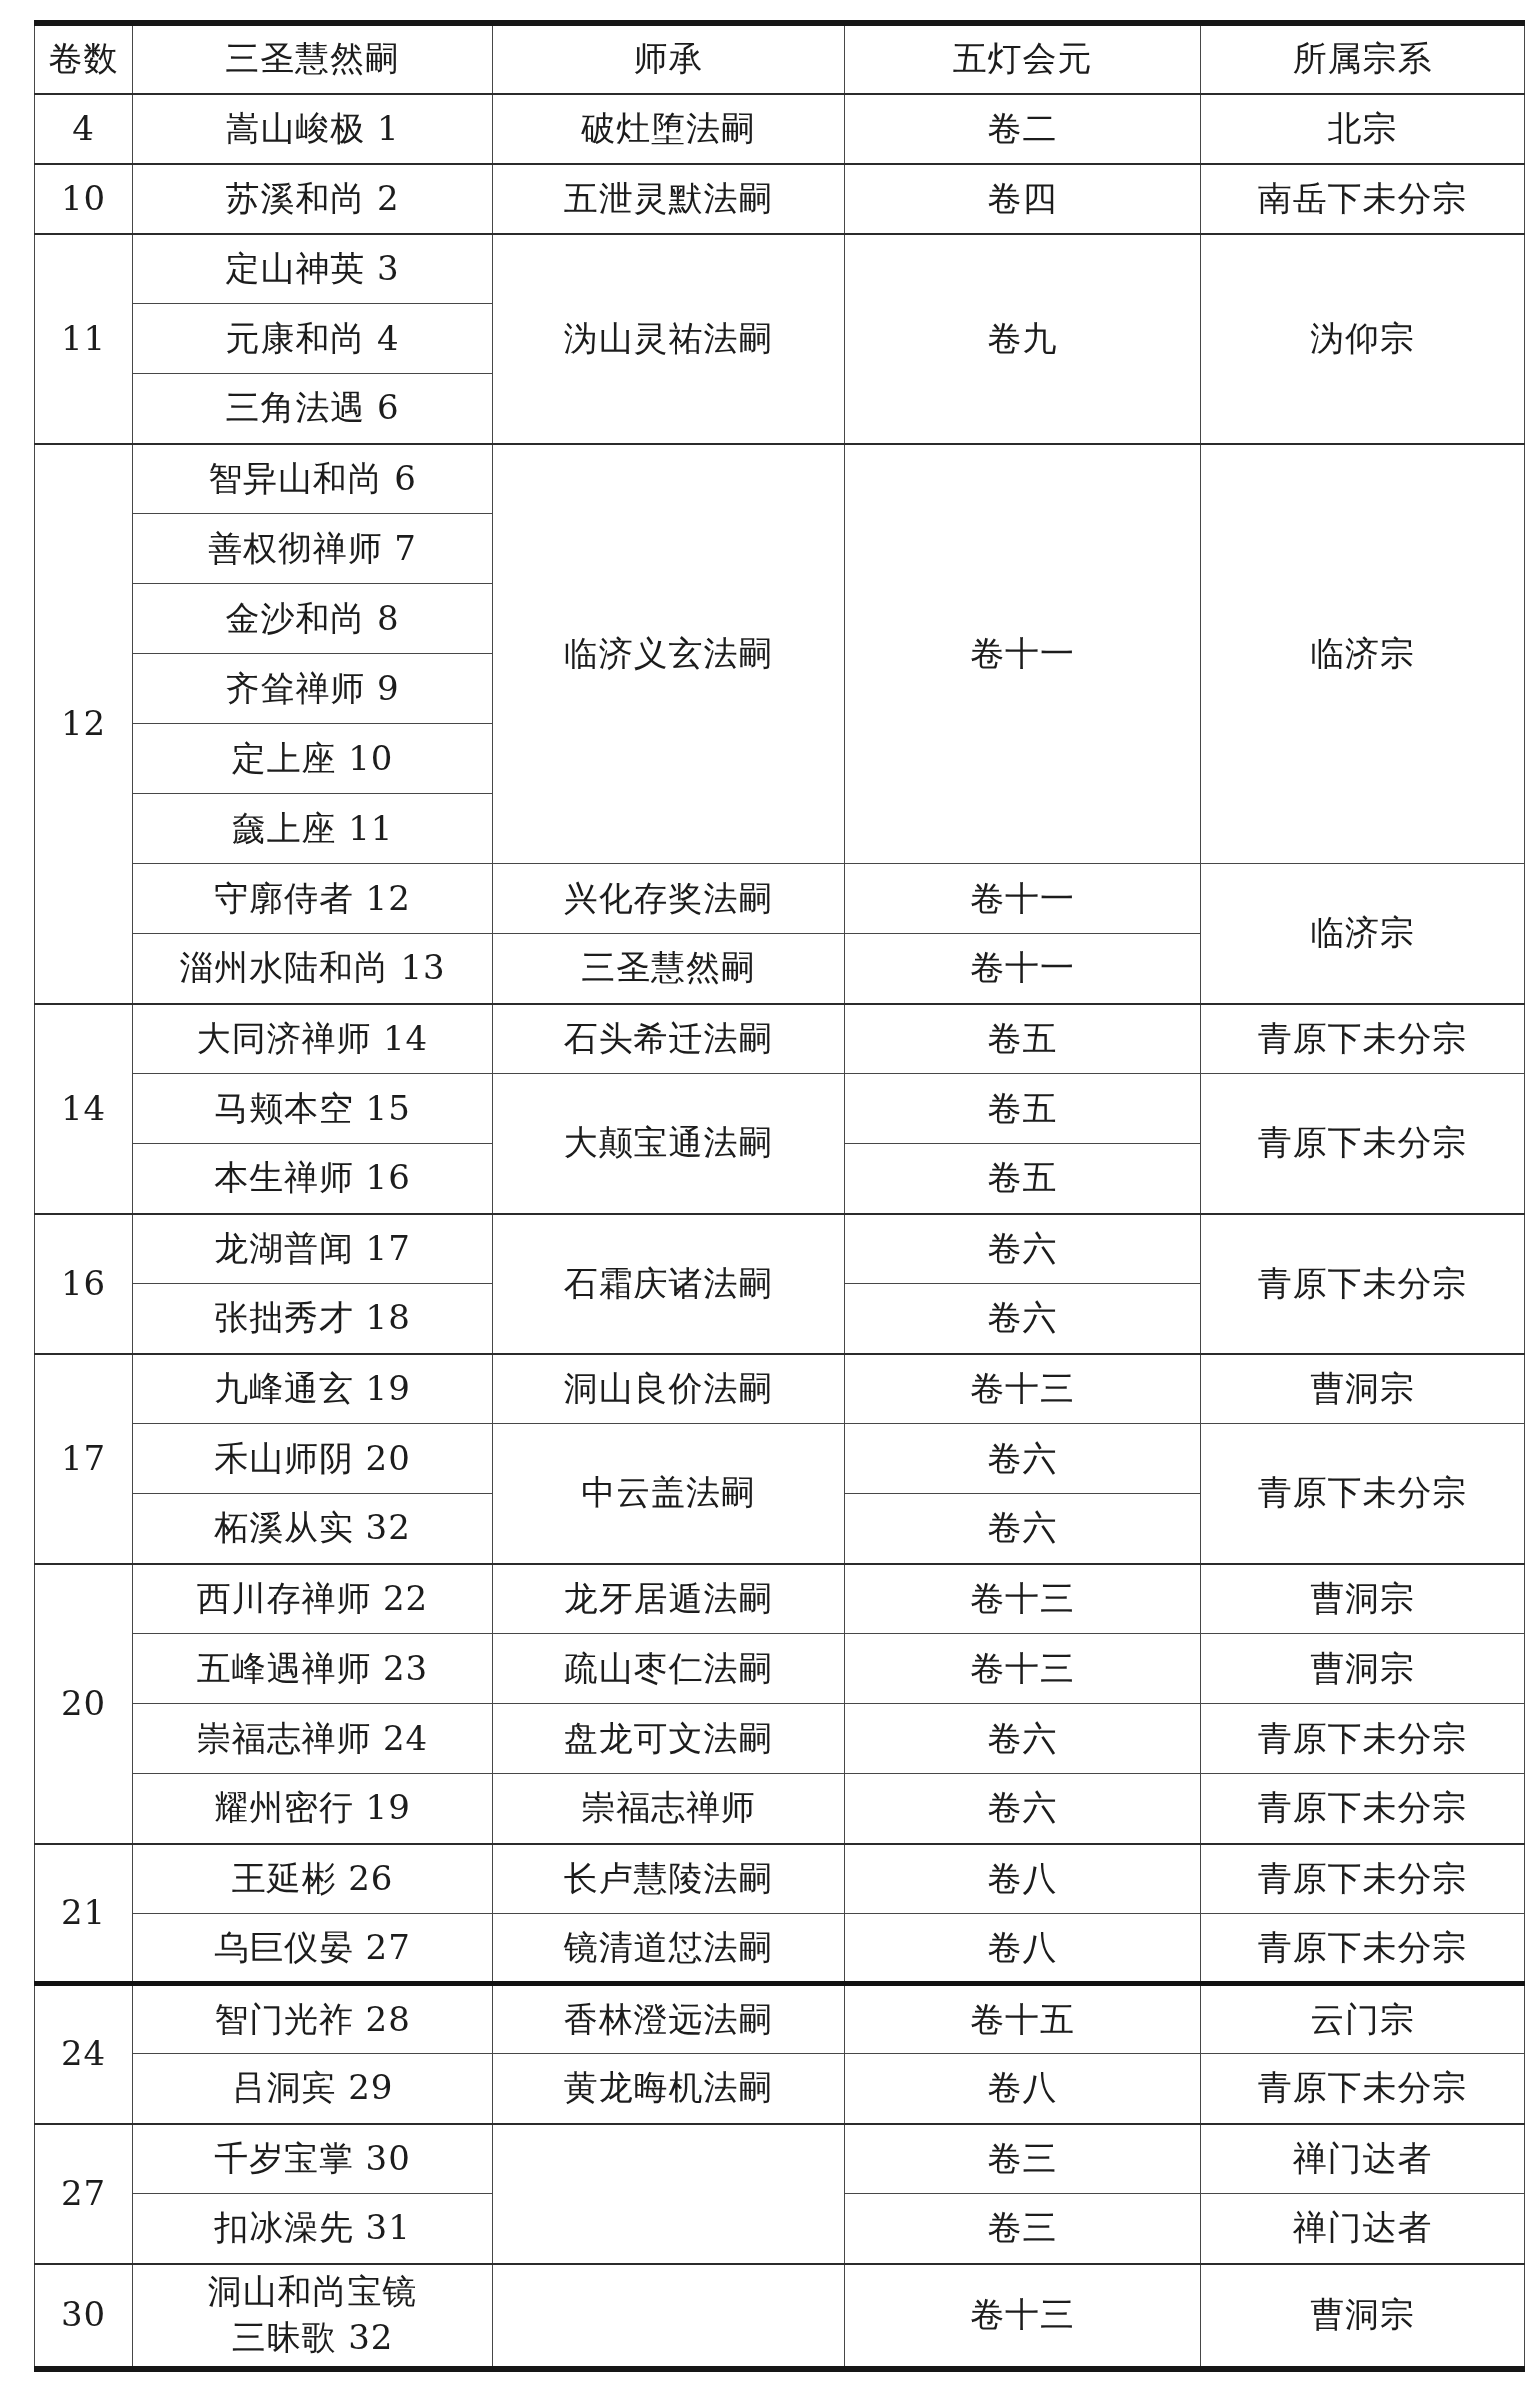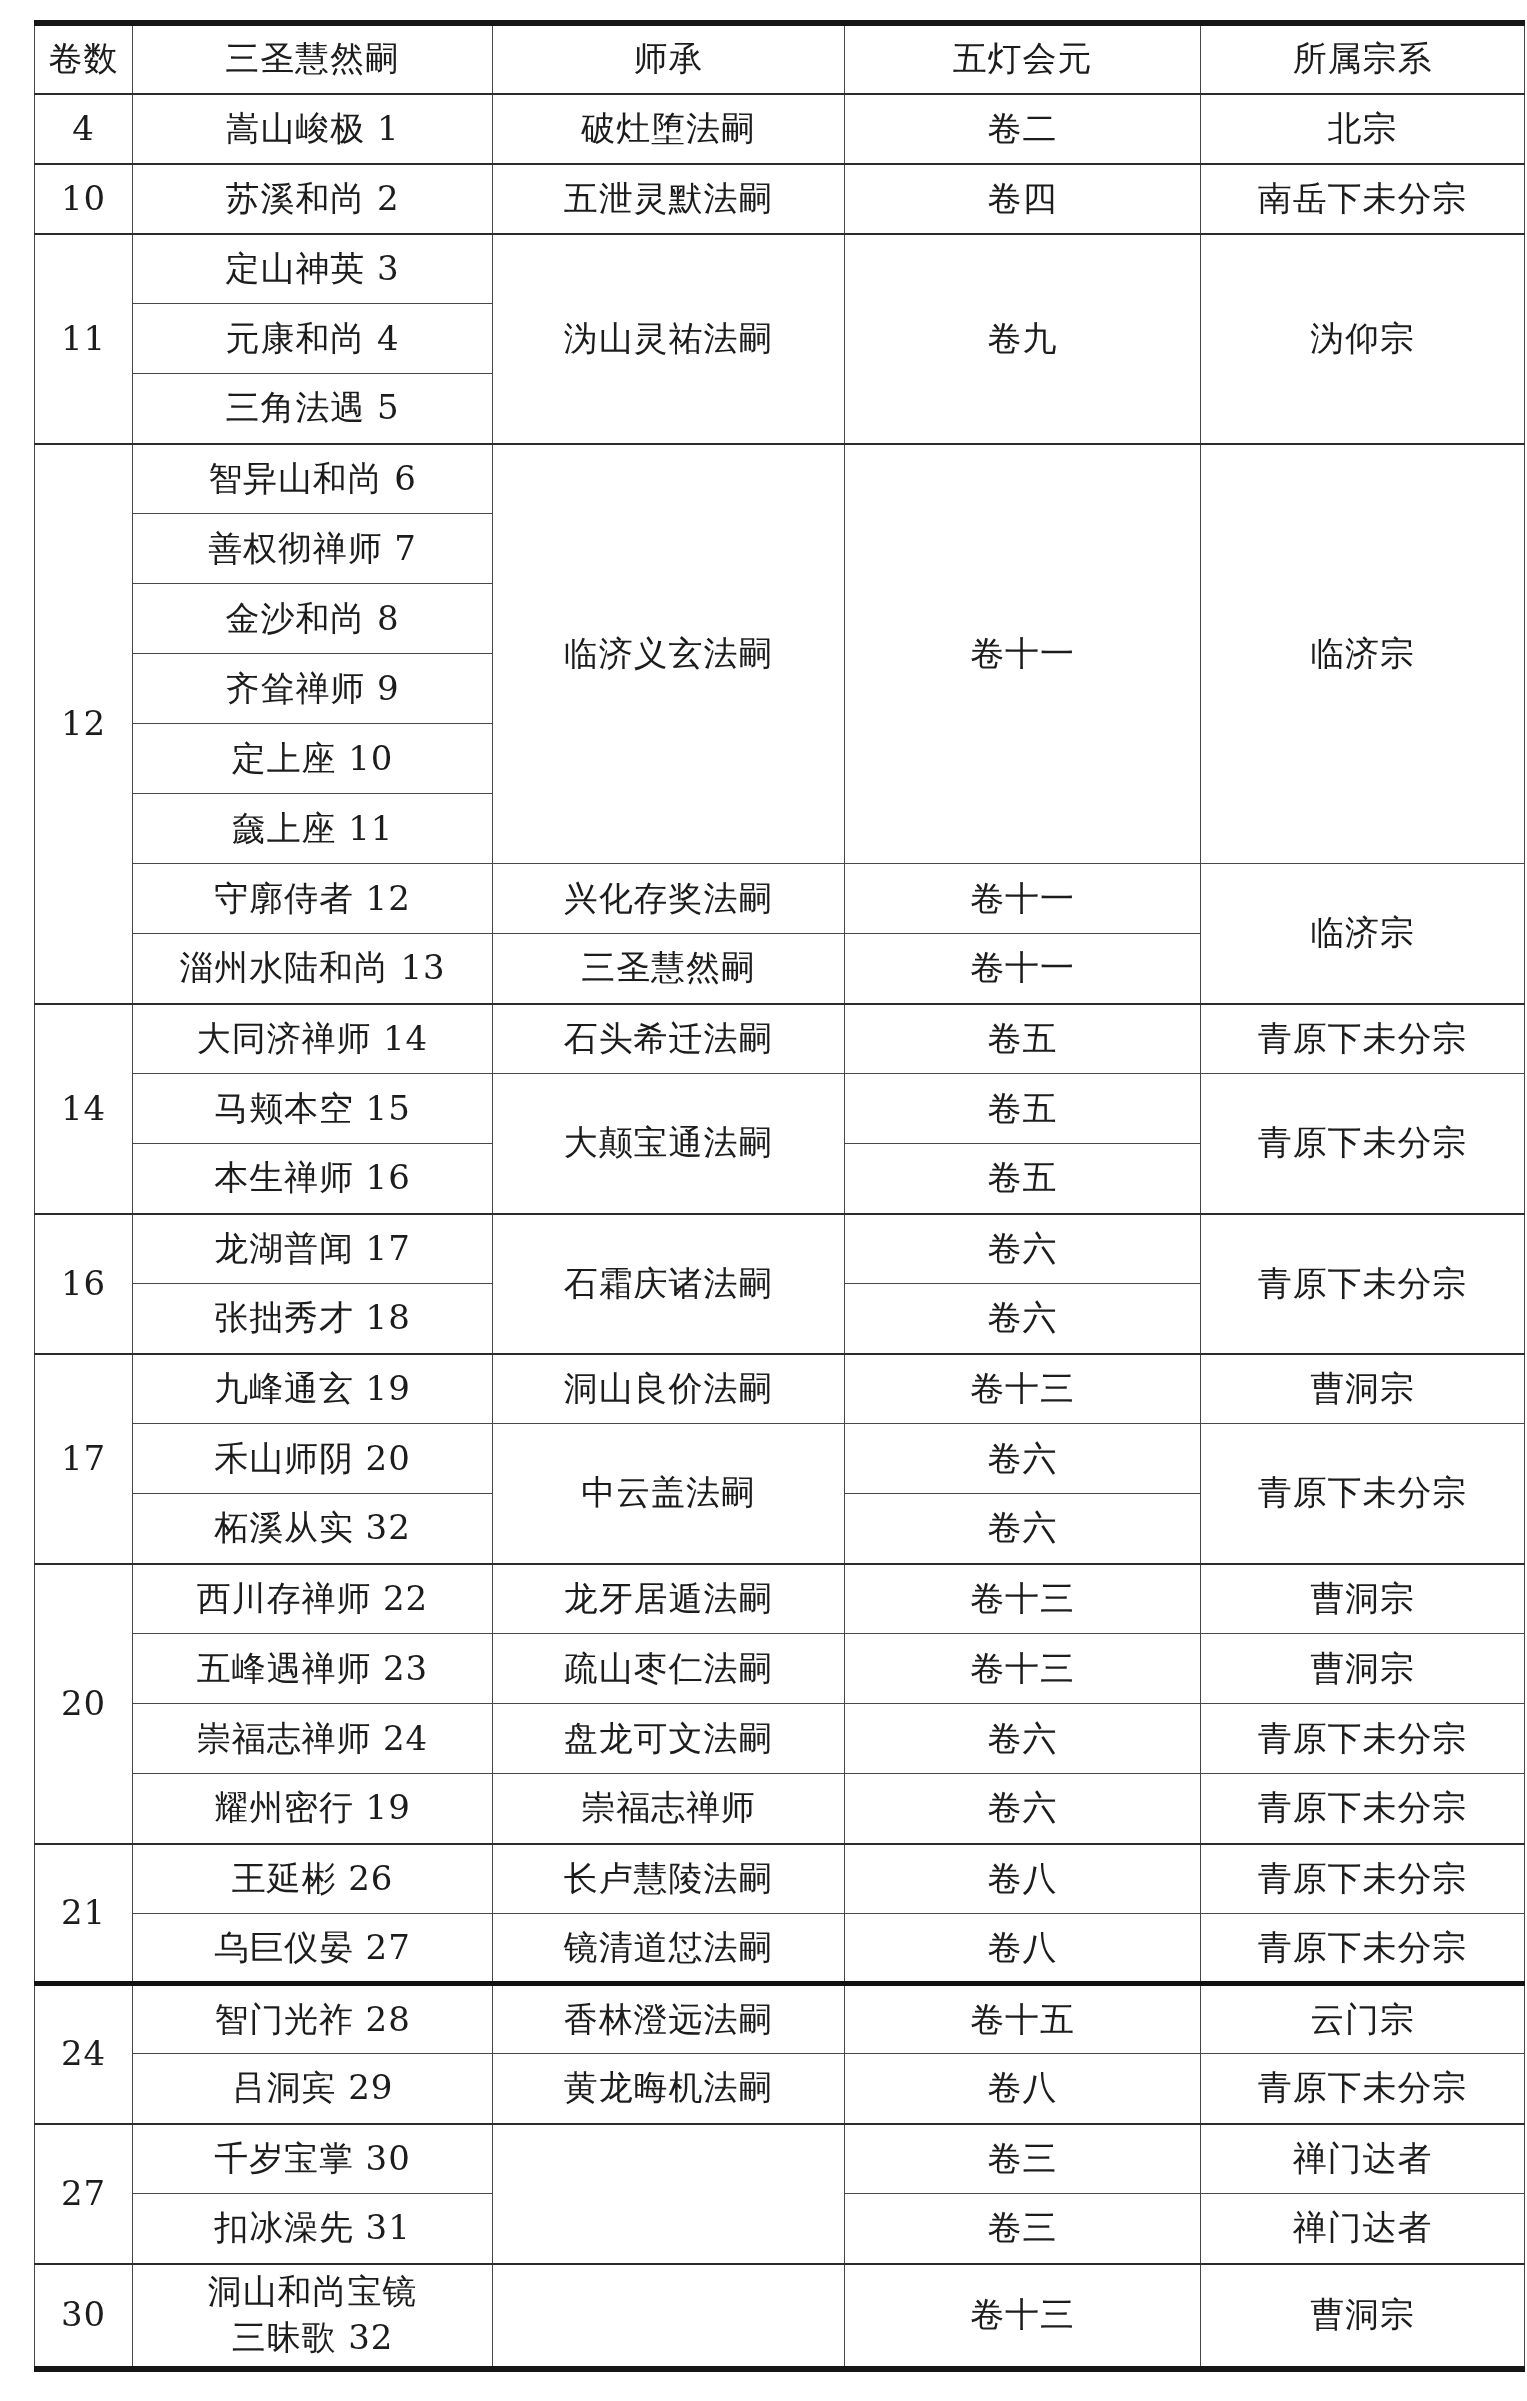--- a/index.html
+++ b/index.html
@@ -95,21 +95,21 @@
           <td rowspan="3">11</td>
           <td>定山神英 3</td>
           <td rowspan="3">沩山灵祐法嗣</td>
           <td rowspan="3">卷九</td>
           <td rowspan="3">沩仰宗</td>
         </tr>
         <tr class="bt-thin">
           <td>元康和尚 4</td>
         </tr>
         <tr class="bt-thin">
-          <td>三角法遇 5</td>
+          <td>三角法遇 6</td>
         </tr>
         <tr class="bt-group">
           <td rowspan="8">12</td>
           <td>智异山和尚 6</td>
           <td rowspan="6">临济义玄法嗣</td>
           <td rowspan="6">卷十一</td>
           <td rowspan="6">临济宗</td>
         </tr>
         <tr class="bt-thin">
           <td>善权彻禅师 7</td>

